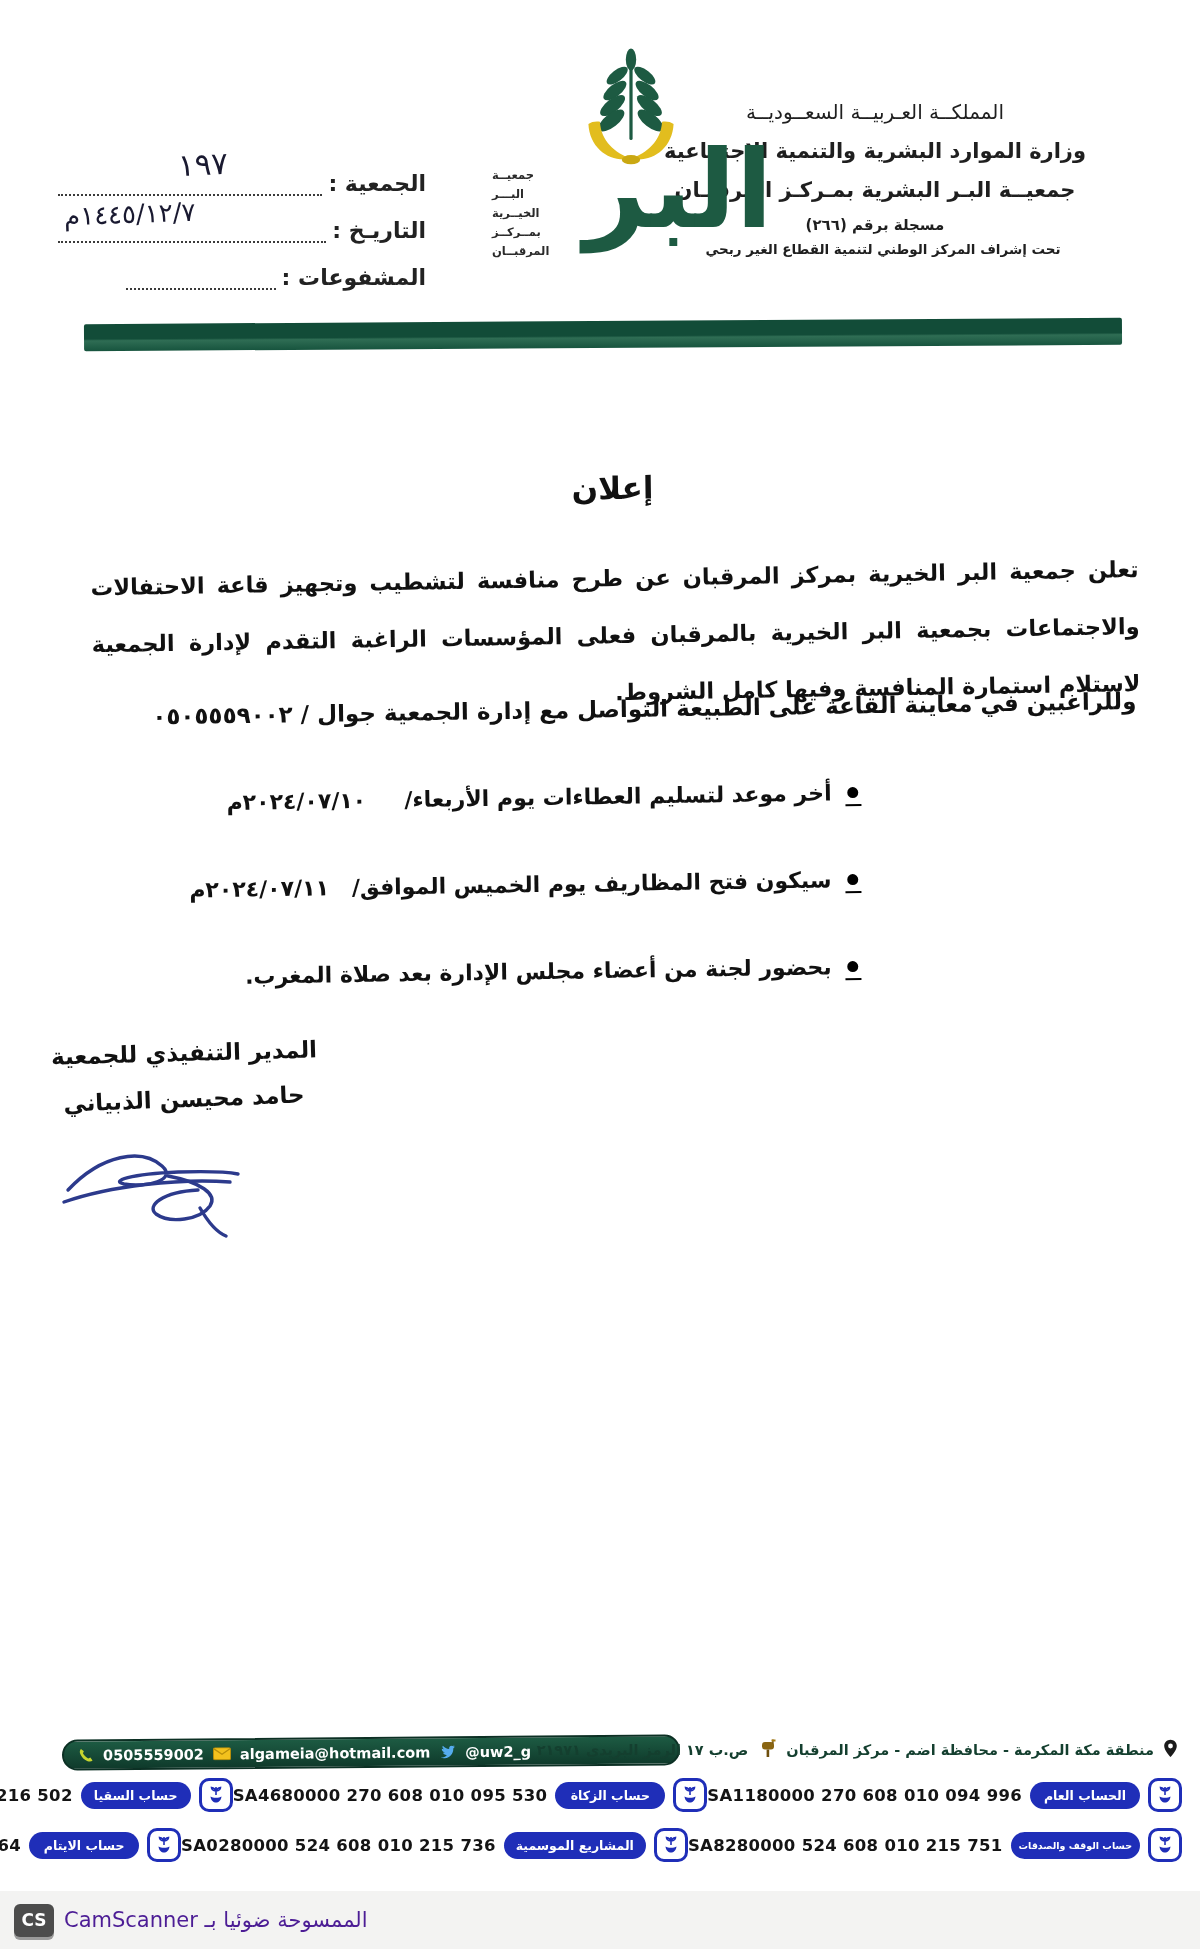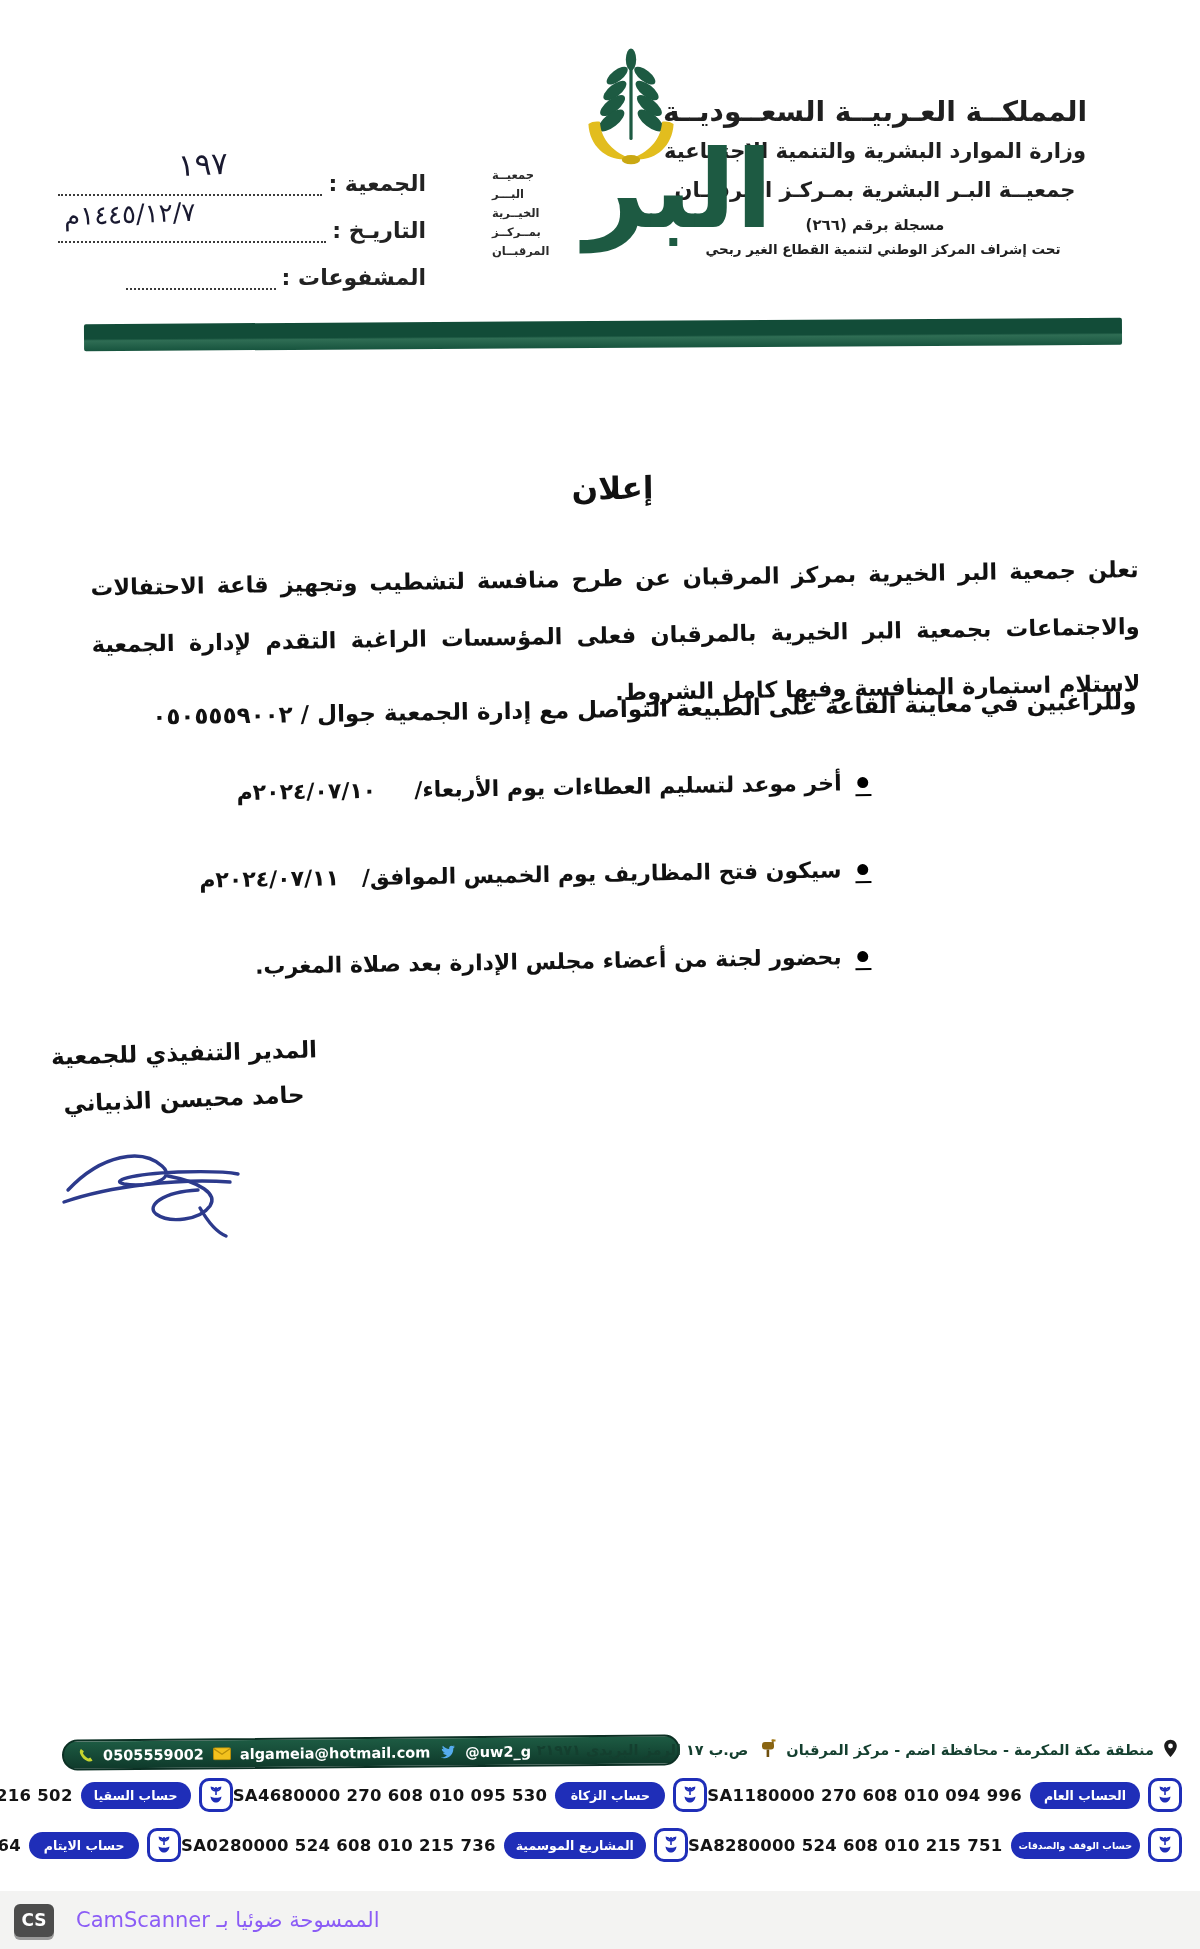--- a/index.html
+++ b/index.html
@@ -3,21 +3,21 @@
 <meta charset="utf-8">
 <style>
   html,body{margin:0;padding:0;background:#e9e9e9;}
   .page{
     position:relative; width:1200px; height:1949px; margin:0 auto;
     background:#ffffff; overflow:hidden;
     font-family:"DejaVu Sans", sans-serif; color:#111;
   }
   
   .hdr-right{position:absolute; top:92px; right:30px; width:590px; text-align:center; direction:rtl; color:#1f1f1f;}
-  .hdr-right .l1{font-size:28px; font-weight:bold; line-height:40px;}
+  .hdr-right .l1{font-size:20px; font-weight:normal; line-height:40px;}
   .hdr-right .l2{font-size:21px; font-weight:bold; line-height:38px;}
   .hdr-right .l3{font-size:21px; font-weight:bold; line-height:40px;}
   .hdr-right .l4{font-size:15px; font-weight:bold; line-height:26px; margin-top:2px;}
   .hdr-right .l5{font-size:13.5px; font-weight:bold; line-height:22px;padding-left:16px;}
   
   .hdr-left{position:absolute; top:162px; left:58px; width:368px; direction:rtl;}
   .fld{position:relative; display:flex; align-items:flex-end; height:34px; margin-bottom:13px;}
   .fld .lbl{font-size:22px; font-weight:bold; color:#222; white-space:nowrap;}
   .fld .dots{flex:1; border-bottom:2.5px dotted #3a3a3a; height:20px; margin-right:6px;}
   .hw{position:absolute; font-size:31px; color:#191930; transform:rotate(-3deg); font-weight:500; direction:rtl; white-space:nowrap;}
@@ -34,21 +34,21 @@
     transform:rotate(-0.35deg);
     background:linear-gradient(180deg,#124c38 0%,#124c38 55%,#2f6d54 62%,#17543e 100%);}
   
   .title{position:absolute; top:470px; left:90px; width:1045px; text-align:center;
     font-size:31px; font-weight:bold; transform:rotate(-0.8deg);}
   .para{position:absolute; top:541px; right:62px; width:1048px; direction:rtl;
     font-size:22.5px; font-weight:bold; line-height:57px; text-align:justify;
     transform:rotate(-1.0deg); transform-origin:100% 0;}
   .contact-line{position:absolute; top:688px; right:64px; direction:rtl; white-space:nowrap;
     font-size:23px; font-weight:bold; transform:rotate(-0.9deg); transform-origin:100% 0;}
-  .bullets{position:absolute; top:766px; right:332px; margin:0; padding:0; list-style:none; direction:rtl;}
+  .bullets{position:absolute; top:766px; right:332px; margin:10px; padding:0; list-style:none; direction:rtl;}
   .bullets li{position:relative; margin-bottom:53px; white-space:nowrap;
     font-size:22px; font-weight:bold; line-height:34px; transform:rotate(-0.9deg); transform-origin:100% 0;}
   .blt{display:inline-block; width:11px; height:11px; background:#000; border-radius:50%;
     margin-left:16px; position:relative; top:-2px;}
   .blt::after{content:""; position:absolute; right:-3px; bottom:-8px; width:16px; height:2.5px; background:#000;}
   
   .sig-block{position:absolute; top:1040px; left:44px; width:280px; text-align:center; direction:rtl;}
   .sig-title{font-size:23px; font-weight:bold; transform:rotate(-1.6deg);}
   .sig-name{font-size:23px; font-weight:bold; margin-top:20px; transform:rotate(-2.2deg);}
   .sig-scribble{position:absolute; left:6px; top:88px;}
@@ -72,21 +72,21 @@
   .badge{background:#1f2eb8; color:#fff; font-size:12.5px; font-weight:bold;
     padding:6px 12px; border-radius:15px; min-width:86px; text-align:center; white-space:nowrap;}
   .badge.sm{font-size:9.5px; padding:8px 8px;}
   .iban{direction:ltr; font-size:16.5px; font-weight:bold; color:#141414; letter-spacing:0.3px; white-space:nowrap;}
   
   .scanbar{position:absolute; left:0; right:0; bottom:0; height:58px; background:#f3f3f2;
     display:flex; align-items:center; padding-left:14px; gap:10px;}
   .cs-badge{width:40px; height:33px; background:#4c4c4c; border-radius:6px; color:#fff;
     font-size:17px; font-weight:bold; display:flex; align-items:center; justify-content:center;
     box-shadow:0 3px 0 #9a9a9a;text-align:center;}
-  .cs-text{direction:rtl; color:#8b5cf6; font-size:21px; font-weight:500;margin-left:12px;}
+  .cs-text{direction:rtl; color:#4c1d95; font-size:21px; font-weight:500;}
 </style>
 </head>
 <body>
 
 <div class="page">
 
   <div class="hdr-right">
     <div class="l1">المملكــة العـربيــة السعــوديــة</div>
     <div class="l2">وزارة الموارد البشرية والتنمية الاجتماعية</div>
     <div class="l3">جمعيــة البـر البشرية بمـركـز المرقبـان</div>

